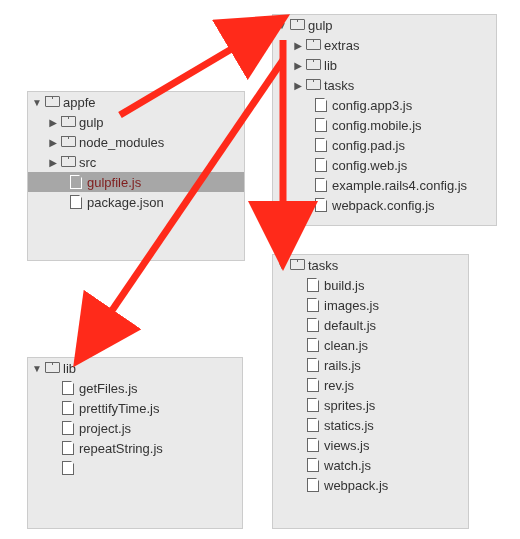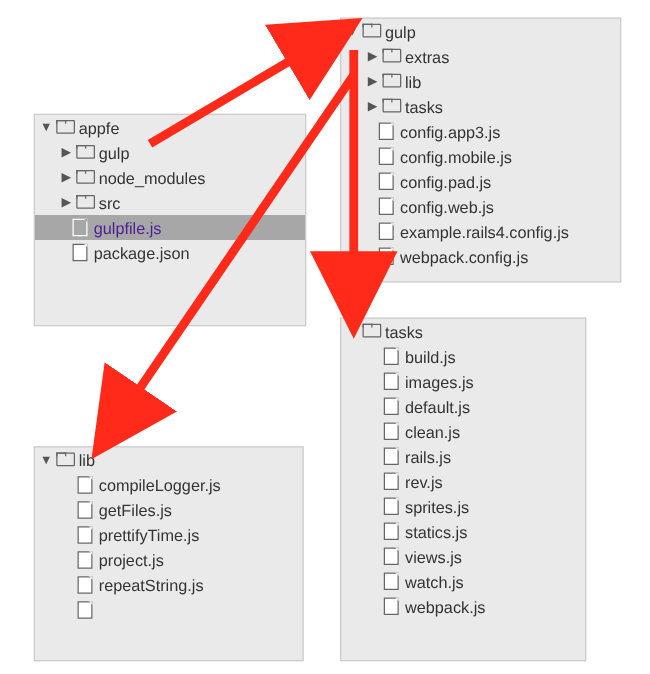--- a/index.html
+++ b/index.html
@@ -19,25 +19,25 @@
   }
   .row {
     display: flex;
     align-items: center;
     height: 20px;
     padding: 0 4px;
     white-space: nowrap;
   }
   .row.sel {
     background: #a7a7a7;
-    color: #4c1d95;
+    color: #7f1d1d;
   }
   .indent0 { padding-left: 4px; }
   .indent1 { padding-left: 20px; }
-  .indent2 { padding-left: 16px; }
+  .indent2 { padding-left: 28px; }
   .tri {
     display: inline-block;
     width: 10px;
     text-align: center;
     font-size: 10px;
     color: #555;
     margin-right: 2px;
   }
   .tri-spacer {
     display:inline-block;
@@ -268,25 +268,20 @@
         <span class="tri-spacer"></span>
         <span class="ic ic-file"></span>
         <span class="label">webpack.js</span>
       </div>
     </div>
     <div class="panel" style="left: 27px; top: 357px; width: 214px; min-height: 170px;">
       <div class="row indent0">
         <span class="tri">▼</span>
         <span class="ic ic-folder-open"></span>
         <span class="label">lib</span>
-      </div>
-      <div class="row indent1">
-        <span class="tri-spacer"></span>
-        <span class="ic ic-file"></span>
-        <span class="label">compileLogger.js</span>
       </div>
       <div class="row indent1">
         <span class="tri-spacer"></span>
         <span class="ic ic-file"></span>
         <span class="label">getFiles.js</span>
       </div>
       <div class="row indent1">
         <span class="tri-spacer"></span>
         <span class="ic ic-file"></span>
         <span class="label">prettifyTime.js</span>

